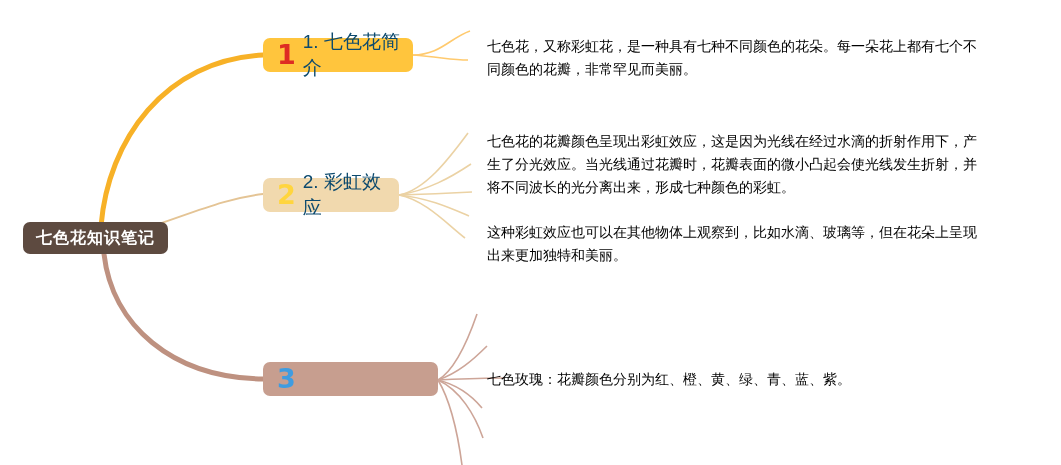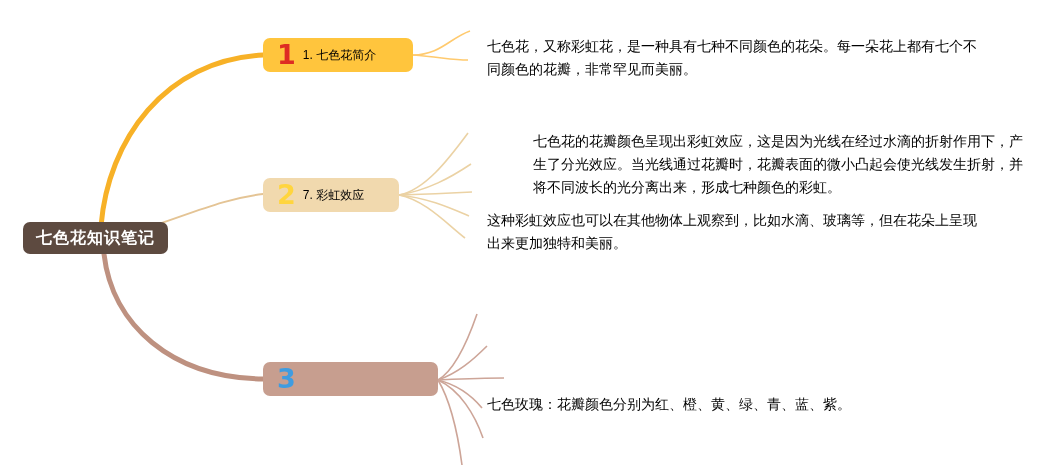--- a/index.html
+++ b/index.html
@@ -20,43 +20,43 @@
     left: 23px; top: 222px; width: 145px; height: 32px;
     background: #5D4A40; color: #FFFFFF;
     font-size: 16px; font-weight: bold; letter-spacing: 1px;
   }
   .branch { justify-content: flex-start; padding-left: 14px; }
   .branch .num {
     font-size: 27px; font-weight: 800; line-height: 1;
     font-family: "DejaVu Sans", sans-serif;
     margin-right: 7px; transform: translateY(-1px);
   }
-  .branch .label { font-size: 12px; color: #000000; }
+  .branch .label { font-size: 19px; color: #0c4a6e; }
 
   .b1 { left: 263px; top: 38px;  width: 150px; height: 34px; background: #FFC53D; }
   .b1 .num { color: #DE2C23; }
   .b2 { left: 263px; top: 178px; width: 136px; height: 34px; background: #F1D9AE; }
   .b2 .num { color: #FFD53E; }
   .b3 { left: 263px; top: 362px; width: 175px; height: 34px; background: #C79E8F; }
   .b3 .num { color: #3F9CE0; }
 
   .note {
     position: absolute;
     left: 487px;
     width: 520px;
     font-size: 14px;
     line-height: 23px;
     color: #000000;
     white-space: pre-line;
   }
   .note-1 { top: 35px; }
-  .note-2 { top: 130px; margin-left: 46px; }
-  .note-3 { top: 209px; }
+  .note-2 { top: 130px; }
+  .note-3 { top: 221px; }
   .note-4 { top: 316px; }
-  .note-5 { top: 368px; margin-top: 25px; }
+  .note-5 { top: 368px; }
 </style>
 </head>
 <body>
 
 <div class="canvas">
 
   <svg class="curves" width="1061" height="465" viewBox="0 0 1061 465">
 
     <path d="M 101 226 C 108 140, 165 60, 263 55" stroke="#F7B127" stroke-width="5" fill="none" stroke-linecap="round"></path>
     <path d="M 150 227 C 200 210, 228 198, 263 194" stroke="#E4C495" stroke-width="2" fill="none" stroke-linecap="round"></path>
@@ -81,21 +81,21 @@
 
   <div class="node root-node">七色花知识笔记</div>
 
   <div class="node branch b1">
     <span class="num">1</span>
     <span class="label">1. 七色花简介</span>
   </div>
 
   <div class="node branch b2">
     <span class="num">2</span>
-    <span class="label">7. 彩虹效应</span>
+    <span class="label">2. 彩虹效应</span>
   </div>
 
   <div class="node branch b3">
     <span class="num">3</span>
   </div>
 
   <div class="note note-1">七色花，又称彩虹花，是一种具有七种不同颜色的花朵。每一朵花上都有七个不
 同颜色的花瓣，非常罕见而美丽。</div>
   <div class="note note-2">七色花的花瓣颜色呈现出彩虹效应，这是因为光线在经过水滴的折射作用下，产
 生了分光效应。当光线通过花瓣时，花瓣表面的微小凸起会使光线发生折射，并

